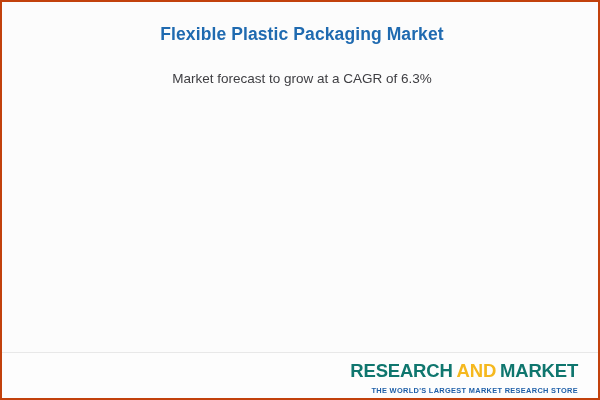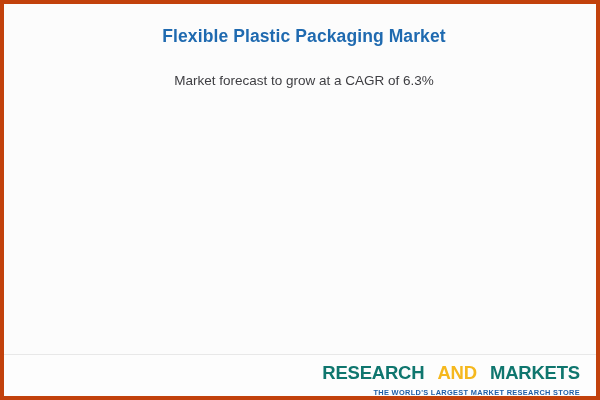--- a/index.html
+++ b/index.html
@@ -9,21 +9,21 @@
   }
   body {
     font-family: "Liberation Sans", sans-serif;
   }
   #infographic {
     position: relative;
     width: 600px;
     height: 400px;
     box-sizing: border-box;
     background: #fcfcfc;
-    border: 4px solid #c2410c;
+    border: 2px solid #c2410c;
     overflow: hidden;
   }
 
   
   .chart-title {
     position: absolute;
     left: 0;
     top: 22px;
     width: 600px;
     text-align: center;
@@ -146,18 +146,18 @@
       
     </div>
 
   </div>
 
   <div class="footer-divider"></div>
 
   <div class="footer">
 
     <div class="logo">
-      <div class="logo-main"><span class="logo-word-blue">RESEARCH</span><span class="logo-word-gold" style="margin:0 13px;">AND</span><span class="logo-word-blue">MARKETS</span></div>
+      <div class="logo-main"><span class="logo-word-blue">RESEARCH</span><span class="logo-word-gold" style="margin:0 4px;">AND</span><span class="logo-word-blue">MARKET</span></div>
       <div class="logo-tag">THE WORLD'S LARGEST MARKET RESEARCH STORE</div>
     </div>
   </div>
 
 </div>
 
 </body></html>

